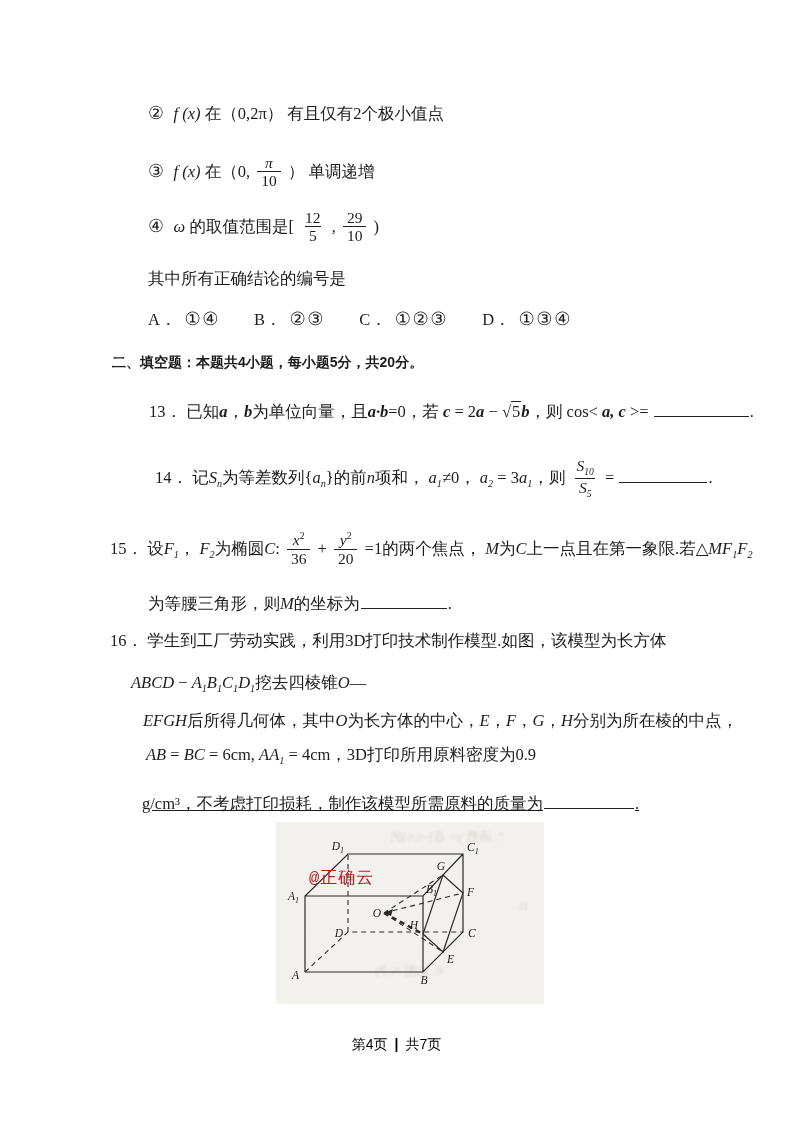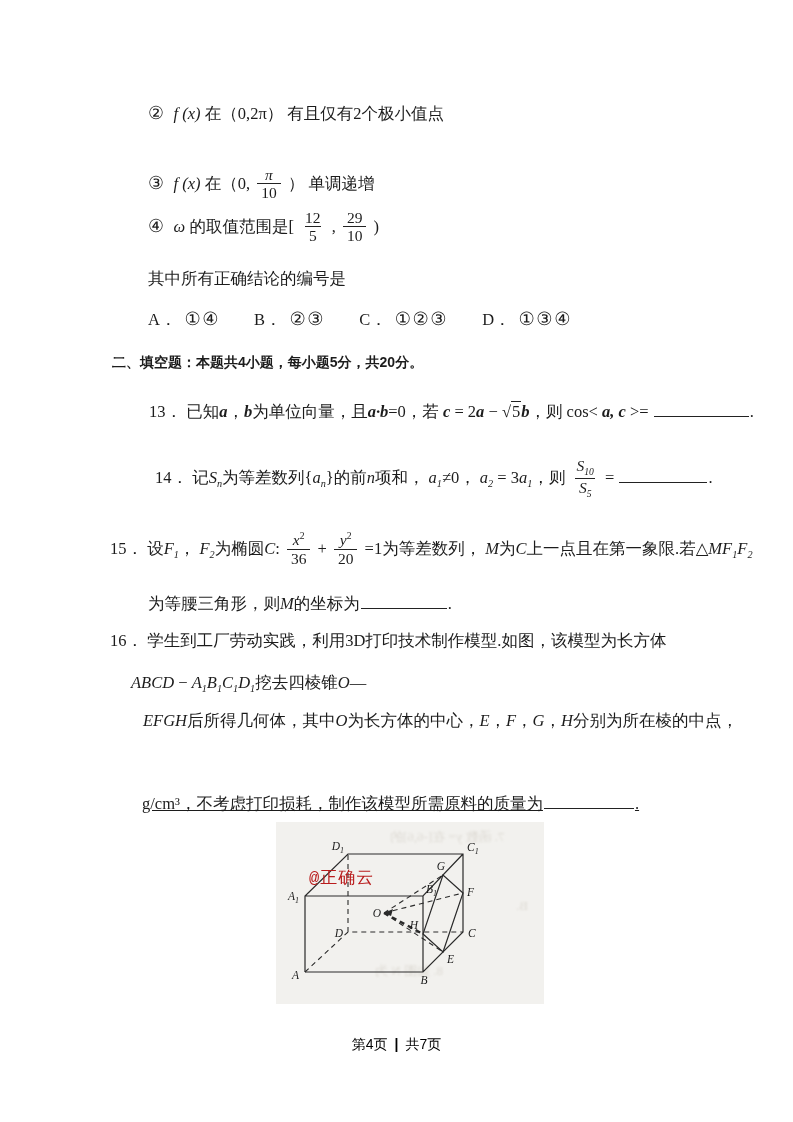--- a/index.html
+++ b/index.html
@@ -43,21 +43,21 @@
 <body>
 
 <div class="page">
 
   <div class="line" style="left:148px;top:101px;">
     <span class="marker circ">②</span>
     <span class="it">f (x)</span>
     <span>在（0,2π） 有且仅有2个极小值点</span>
   </div>
 
-  <div class="line" style="left:148px;top:155px;margin-top:12px;">
+  <div class="line" style="left:148px;top:155px;">
     <span class="marker circ">③</span>
     <span class="it">f (x)</span>
     <span>在（0,</span>
     <span class="frac">
       <span class="num it">π</span>
       <span class="den">10</span>
     </span>
     <span>） 单调递增</span>
   </div>
 
@@ -117,36 +117,39 @@
     <span>设</span><span class="it">F</span><sub>1</sub><span>， </span><span class="it">F</span><sub>2</sub><span>为椭圆</span><span class="it">C</span><span>:</span>
     <span class="frac">
       <span class="num"><span class="it">x</span><sup>2</sup></span>
       <span class="den">36</span>
     </span>
     <span>+</span>
     <span class="frac">
       <span class="num"><span class="it">y</span><sup>2</sup></span>
       <span class="den">20</span>
     </span>
-    <span>=1</span><span>为等差数列， </span><span class="it">M</span><span>为</span><span class="it">C</span><span>上一点且在第一象限.若</span><span>△</span><span class="it">MF</span><sub>1</sub><span class="it">F</span><sub>2</sub>
+    <span>=1</span><span>的两个焦点， </span><span class="it">M</span><span>为</span><span class="it">C</span><span>上一点且在第一象限.若</span><span>△</span><span class="it">MF</span><sub>1</sub><span class="it">F</span><sub>2</sub>
   </div>
 
   <div class="line" style="left:148px;top:592px;">
     <span>为等腰三角形，则</span><span class="it">M</span><span>的坐标为</span><span class="blank" style="width:86px;"></span><span>.</span>
   </div>
 
   <div class="line" style="left:110px;top:618px;margin-top:12px;">
     <span>16．</span>
     <span>学生到工厂劳动实践，利用3D打印技术制作模型.如图，该模型为长方体</span>
   </div>
   <div class="line" style="left:131px;top:672px;">
     <span class="it">ABCD</span><span> − </span><span class="it">A</span><sub>1</sub><span class="it">B</span><sub>1</sub><span class="it">C</span><sub>1</sub><span class="it">D</span><sub>1</sub><span>挖去四棱锥</span><span class="it">O</span><span>—</span>
   </div>
   <div class="line" style="left:143px;top:710px;">
     <span class="it">EFGH</span><span>后所得几何体，其中</span><span class="it">O</span><span>为长方体的中心，</span><span class="it">E</span><span>，</span><span class="it">F</span><span>，</span><span class="it">G</span><span>，</span><span class="it">H</span><span>分别为所在棱的中点，</span>
+  </div>
+  <div class="line" style="left:146px;top:744px;">
+    <span class="it">AB</span><span> = </span><span class="it">BC</span><span> = 6cm, </span><span class="it">AA</span><sub>1</sub><span> = 4cm</span><span>，3D打印所用原料密度为0.9</span>
   </div>
   <div class="line" style="left:142px;top:792px;text-decoration:underline;">
     <span>g/cm³，不考虑打印损耗，制作该模型所需原料的质量为</span><span class="blank" style="width:90px;"></span><span>.</span>
   </div>
 
   <div class="figwash"></div>
   <div class="artifact" style="left:390px;top:828px;">7. 函数 y= 在[-6,6]的</div>
   <div class="artifact" style="left:516px;top:898px;">B.</div>
   <div class="artifact" style="left:375px;top:962px;">8. 如图 N 为</div>
 

